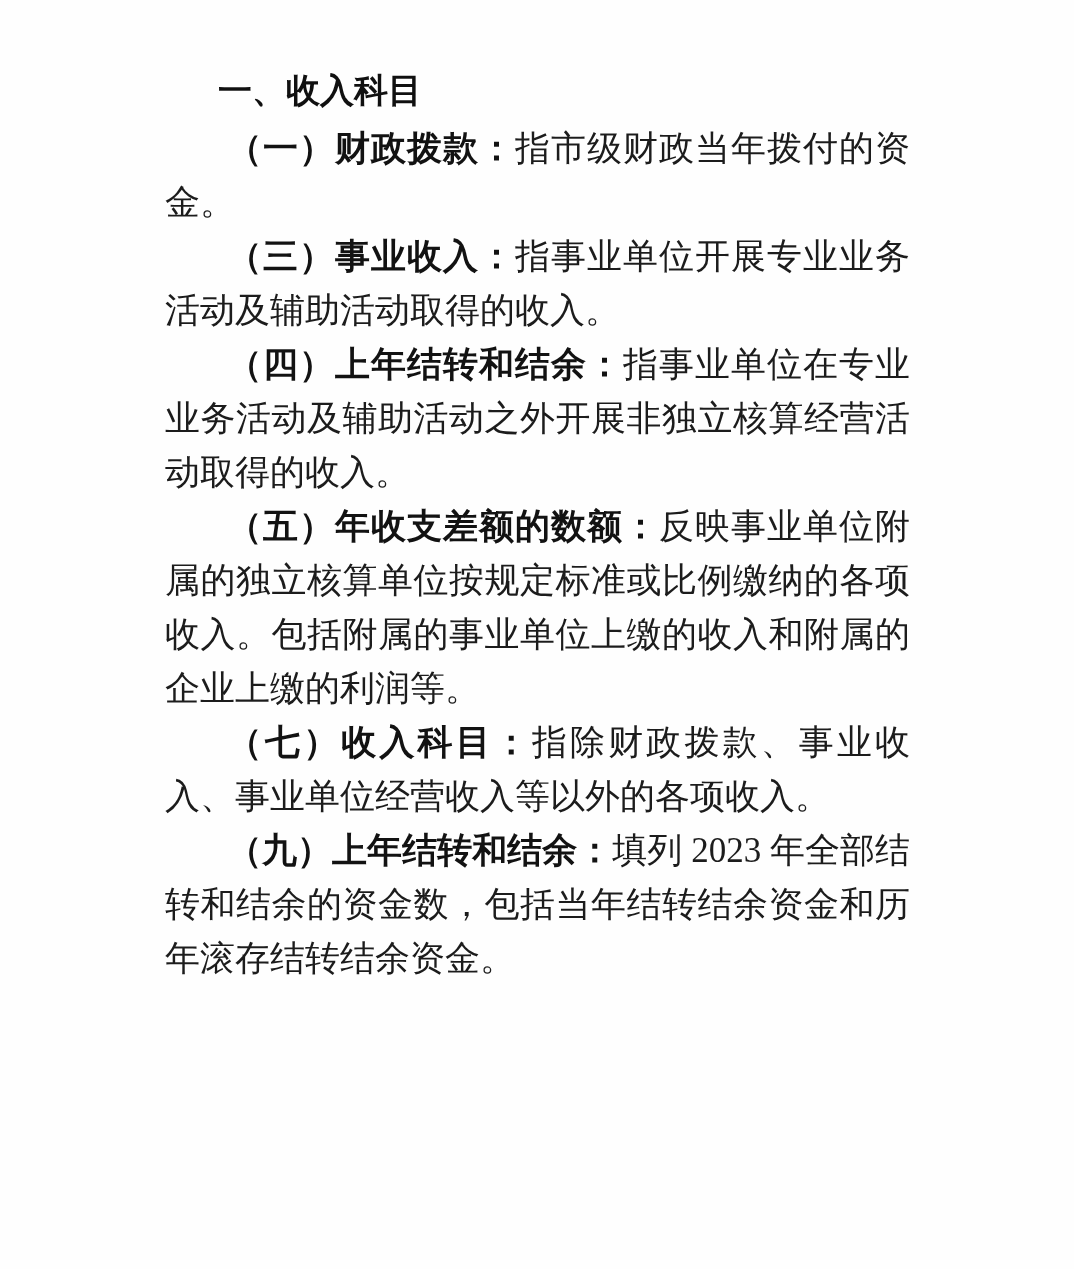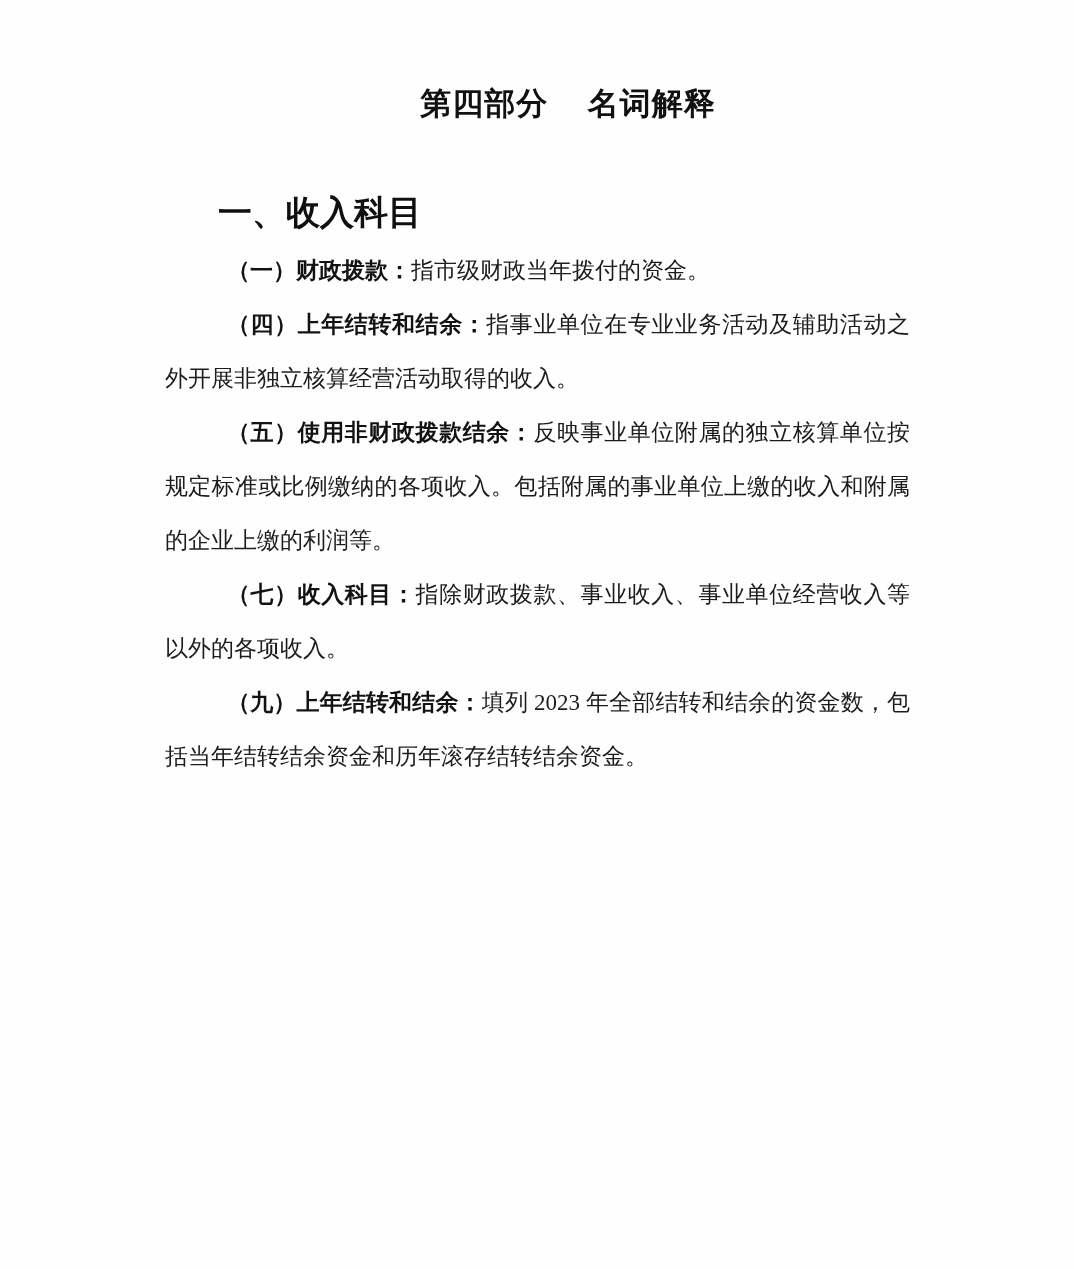--- a/index.html
+++ b/index.html
@@ -39,55 +39,55 @@
     font-weight: bold;
     font-size: 34px;
     line-height: 36px;
     color: #101010;
   }
   .body-text {
     margin-top: 14px;
   }
   .body-text p.item {
     margin: 0;
-    font-size: 23px;
+    font-size: 35px;
     line-height: 54px;
     text-align: justify;
     text-justify: inter-character;
     text-indent: 62px;             
     color: #1c1c1c;
   }
   .body-text .term {
     font-weight: bold;
     color: #121212;
   }
   .body-text .def {
     font-weight: normal;
   }
 </style>
 </head>
 <body>
 
 <div class="page">
 
-  <h1 class="doc-title">第四部分 名词解释</h1>
 
   <div class="content">
 
     <h2 class="section-heading">一、收入科目</h2>
 
     <div class="body-text">
 
       <p class="item"><span class="term">（一）财政拨款：</span><span class="def">指市级财政当年拨付的资金。</span></p>
 
 
+      <p class="item"><span class="term">（三）事业收入：</span><span class="def">指事业单位开展专业业务活动及辅助活动取得的收入。</span></p>
 
       <p class="item"><span class="term">（四）上年结转和结余：</span><span class="def">指事业单位在专业业务活动及辅助活动之外开展非独立核算经营活动取得的收入。</span></p>
 
-      <p class="item"><span class="term">（五）使用非财政拨款结余：</span><span class="def">反映事业单位附属的独立核算单位按规定标准或比例缴纳的各项收入。包括附属的事业单位上缴的收入和附属的企业上缴的利润等。</span></p>
+      <p class="item"><span class="term">（五）年收支差额的数额：</span><span class="def">反映事业单位附属的独立核算单位按规定标准或比例缴纳的各项收入。包括附属的事业单位上缴的收入和附属的企业上缴的利润等。</span></p>
 
 
       <p class="item"><span class="term">（七）收入科目：</span><span class="def">指除财政拨款、事业收入、事业单位经营收入等以外的各项收入。</span></p>
 
 
       <p class="item"><span class="term">（九）上年结转和结余：</span><span class="def">填列 2023 年全部结转和结余的资金数，包括当年结转结余资金和历年滚存结转结余资金。</span></p>
 
     </div>
   </div>
 </div>

